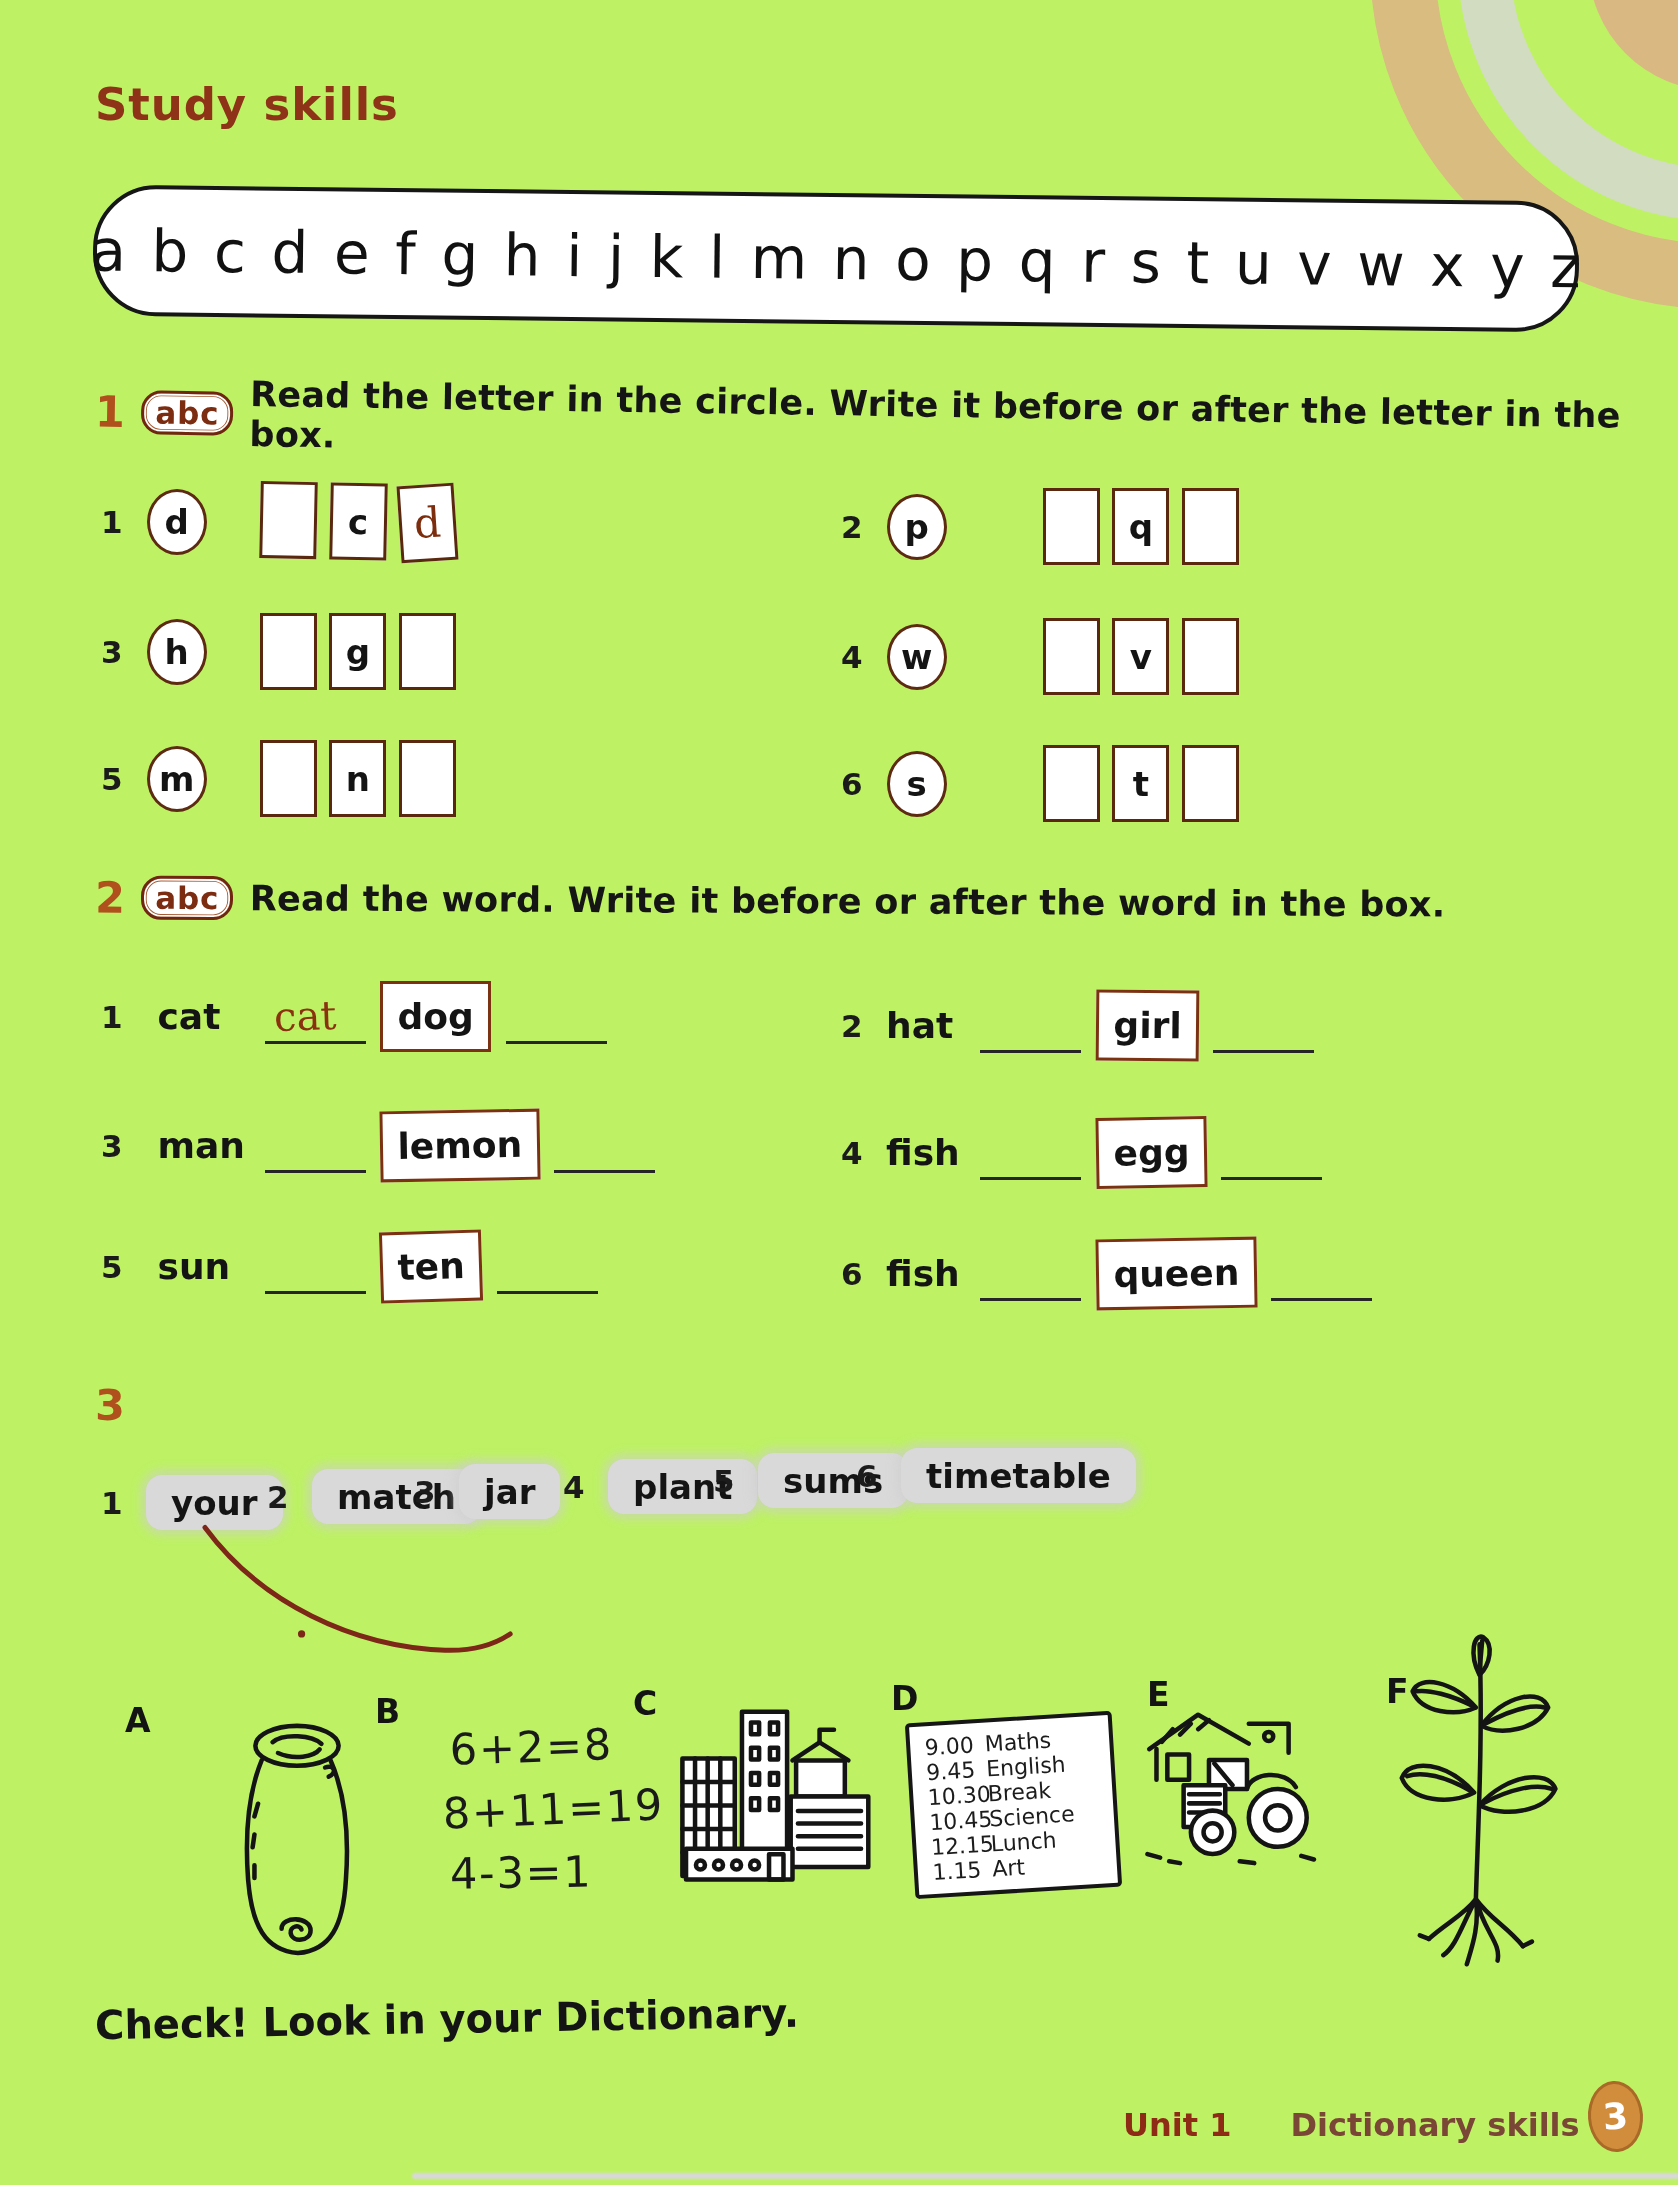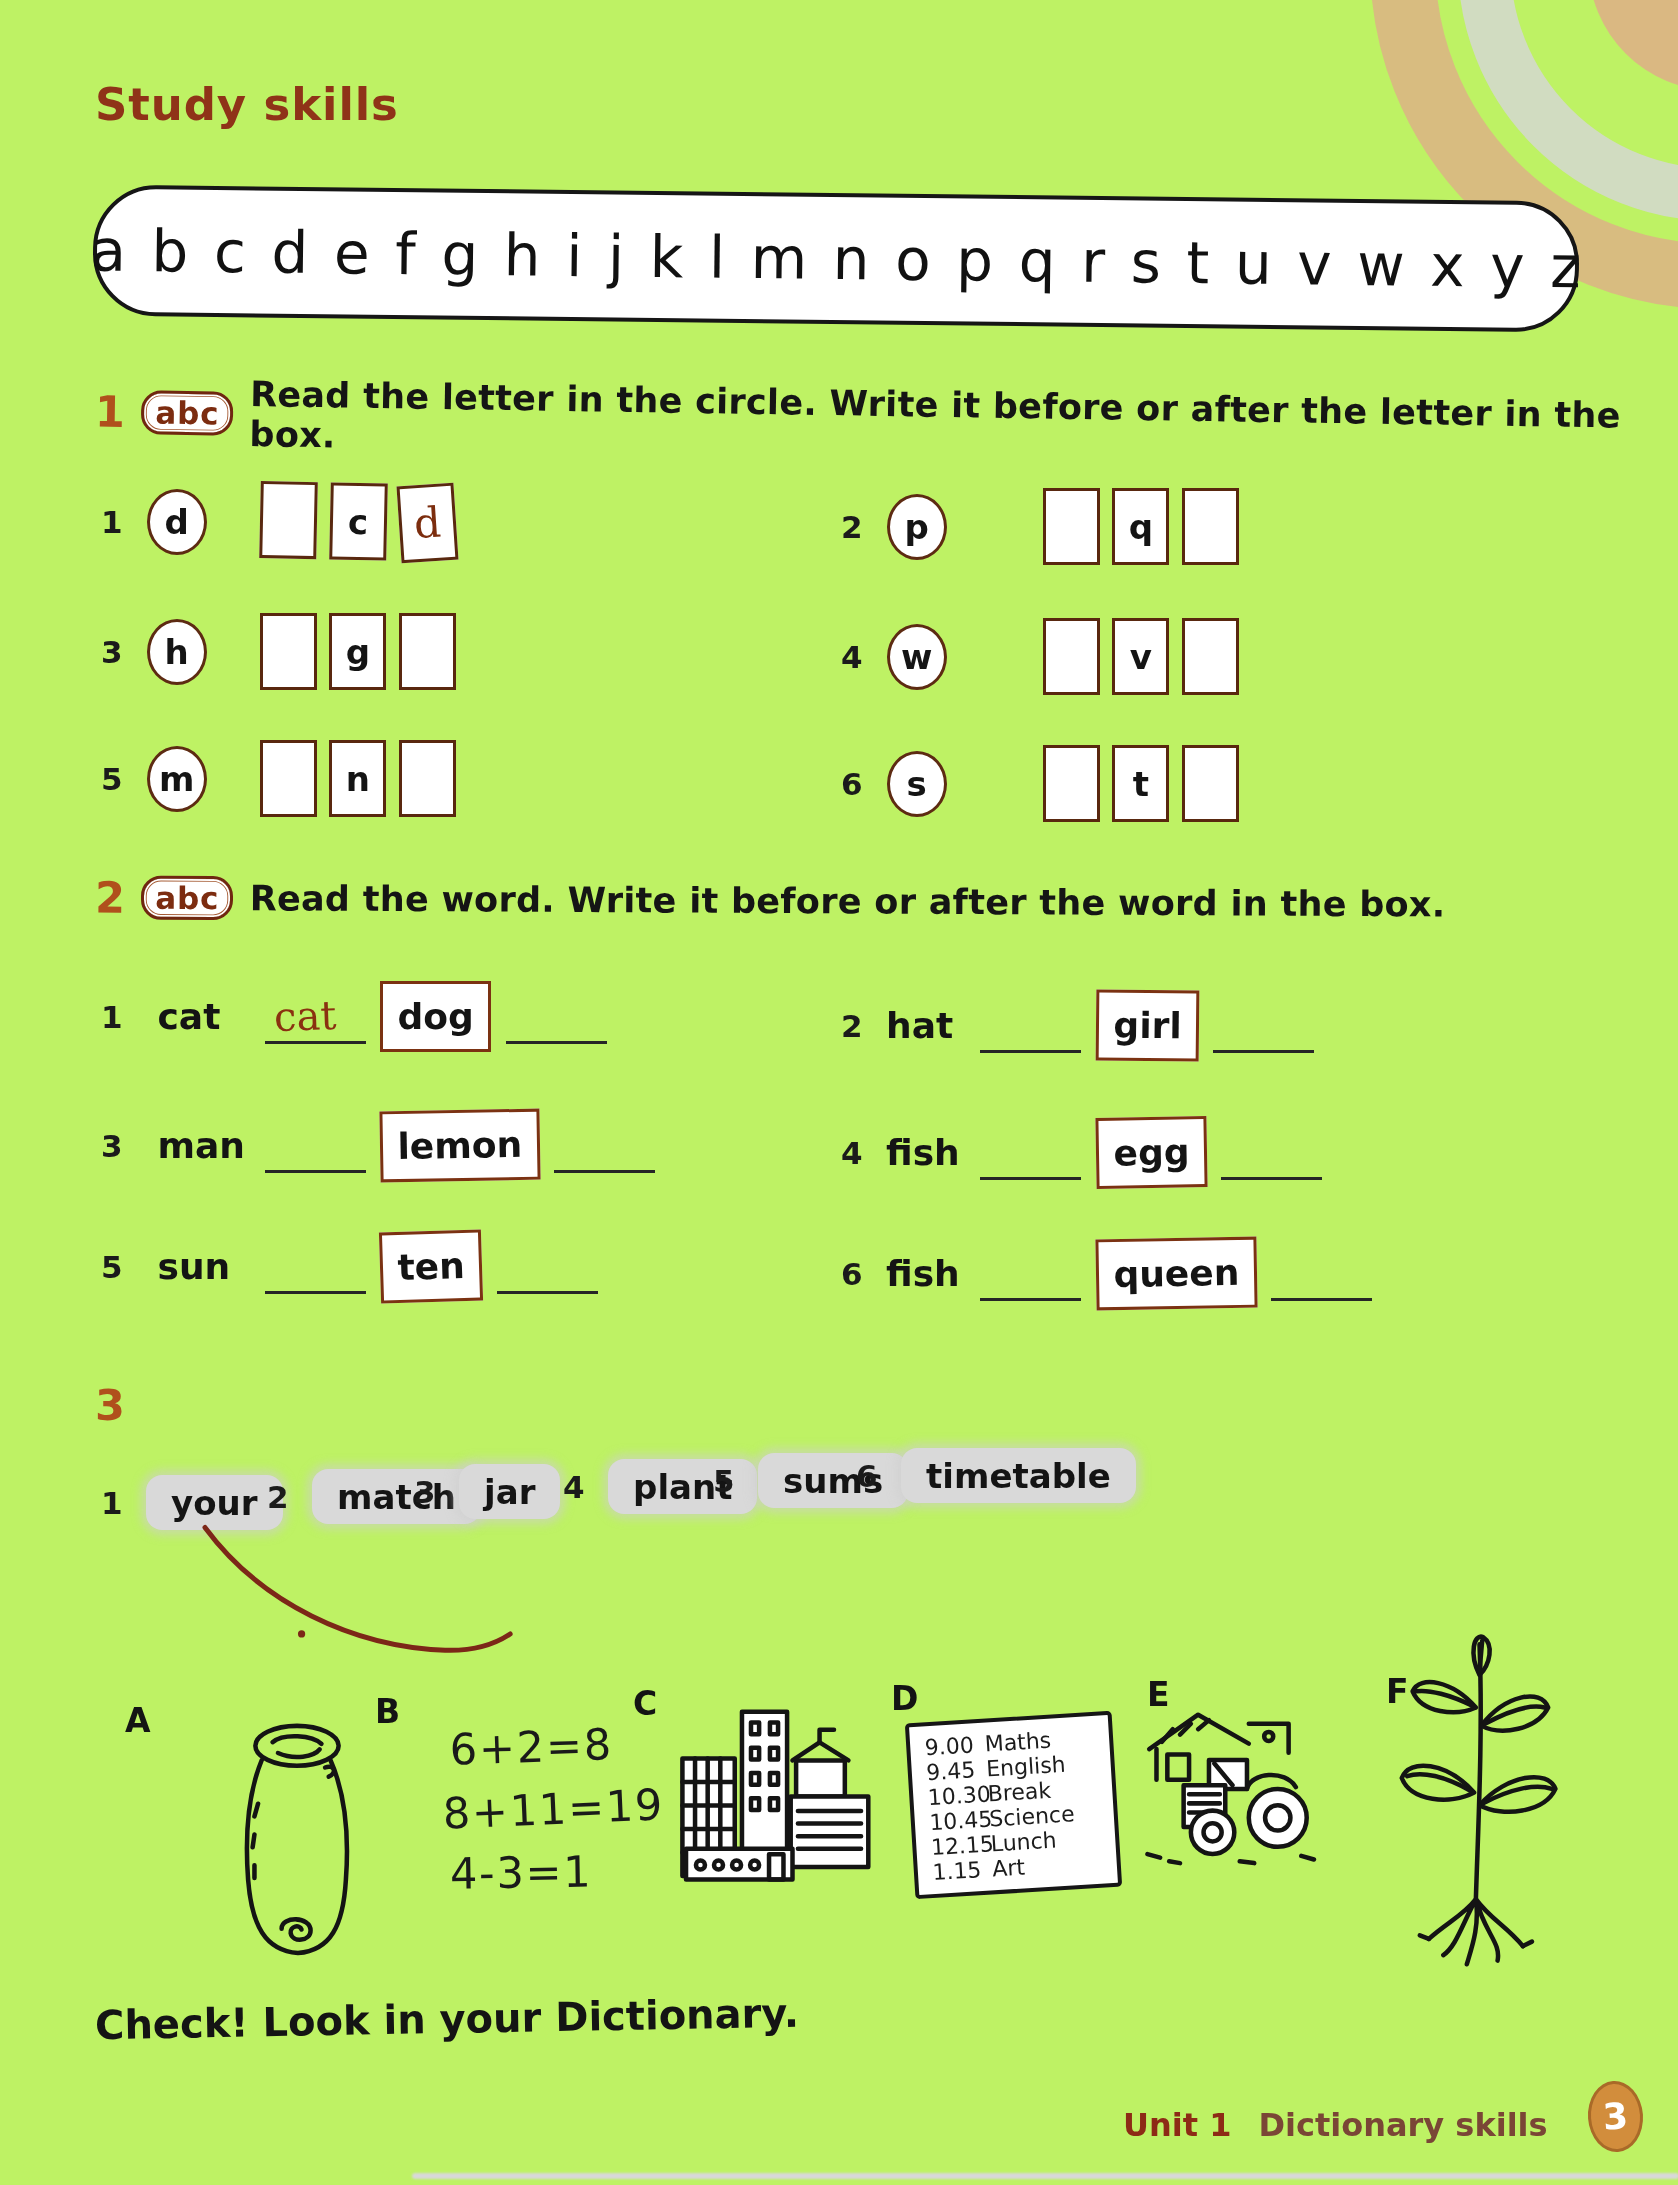--- a/index.html
+++ b/index.html
@@ -69,21 +69,21 @@
          padding:9px 7.2px 9px 14.5px;transform:rotate(-3.5deg);border-radius:4.5px;}
   .tt-row{display:flex;line-height:25px;}
   .tt-time{width:60px;font-size:22px;color:#1c1c1c;}
   .tt-sub{font-size:22px;color:#1c1c1c;}
 
   
   .check-line{position:absolute;left:95px;top:1996px;font-size:40px;font-weight:bold;color:#141414;
               transform:rotate(-1deg);}
   .footer-right{position:absolute;left:1123px;top:2106px;display:flex;gap:27px;align-items:flex-start;}
   .unit-label{font-size:32px;font-weight:bold;color:#8d2b16;}
-  .section-label{font-size:32px;font-weight:bold;color:#7a4636;}
+  .section-label{font-size:32px;font-weight:bold;color:#7a4636;margin-left:32px;}
   .page-badge{position:absolute;left:1588px;top:2081px;width:49px;height:65px;border-radius:50%;
               background:#d28d3c;border:3.6px solid #a96a28;color:#fff;font-size:36px;font-weight:bold;
               display:flex;align-items:center;justify-content:center;transform:rotate(-4deg);}
   .scan-line{position:absolute;left:412px;top:2173px;width:1267px;height:6.3px;background:#d8d8d8;
              border-radius:3.6px;filter:blur(0.9px);}
 </style>
 </head>
 <body>
 
 <div id="page">

